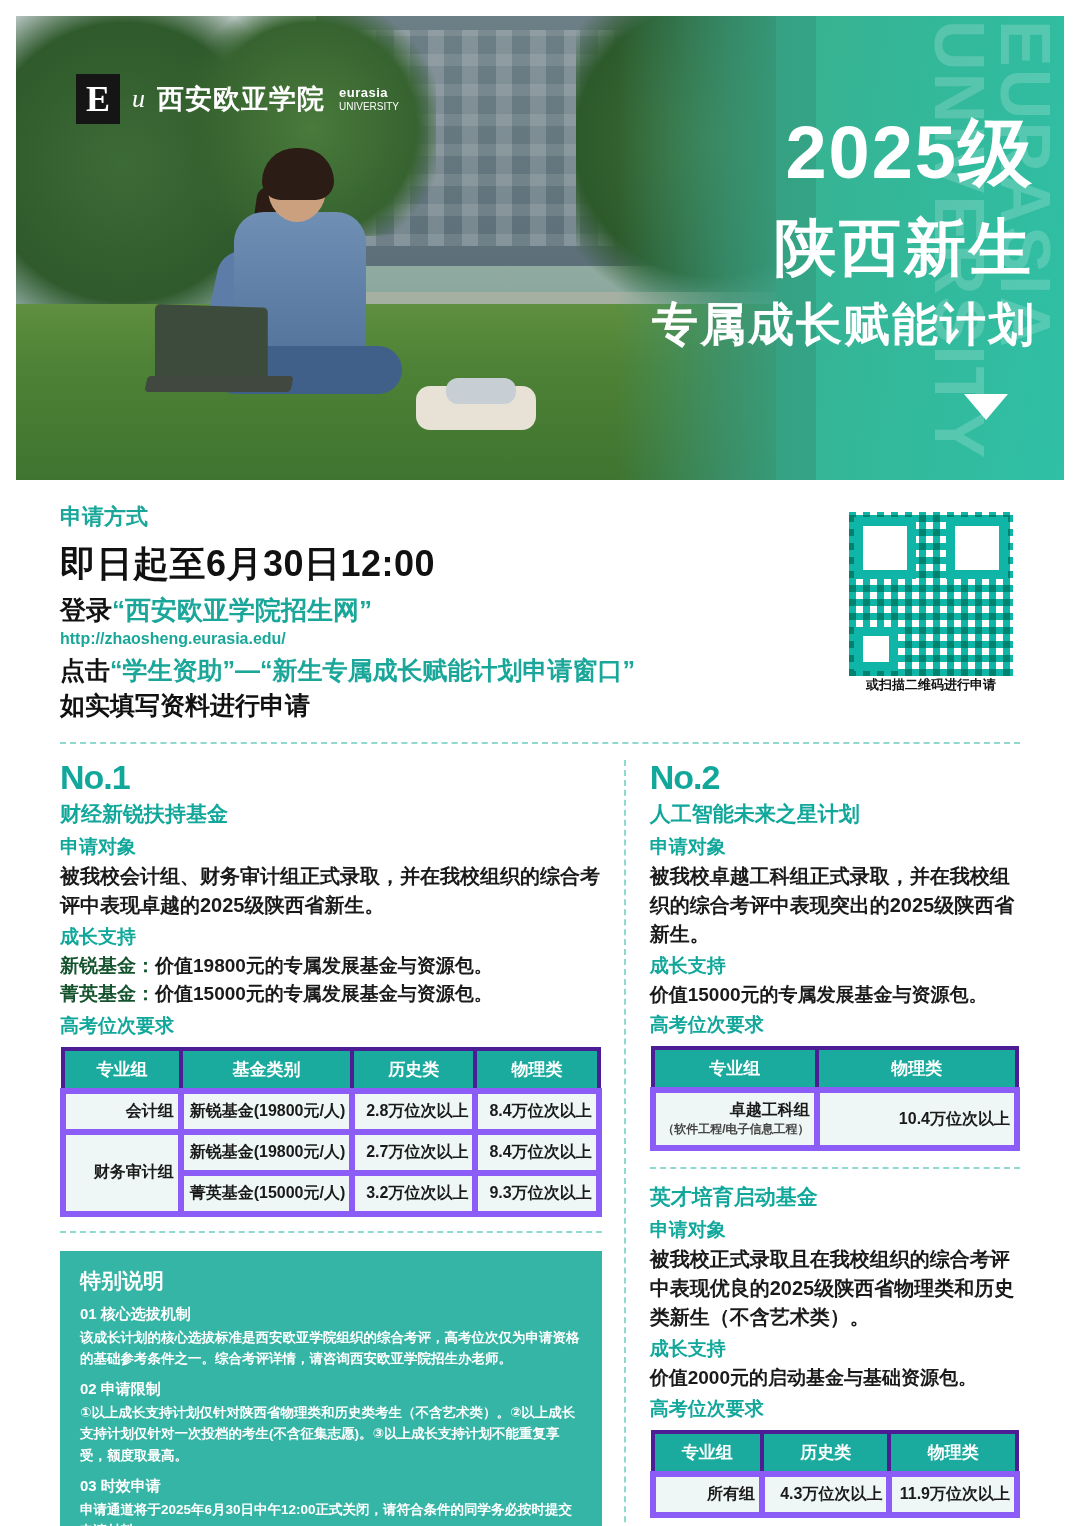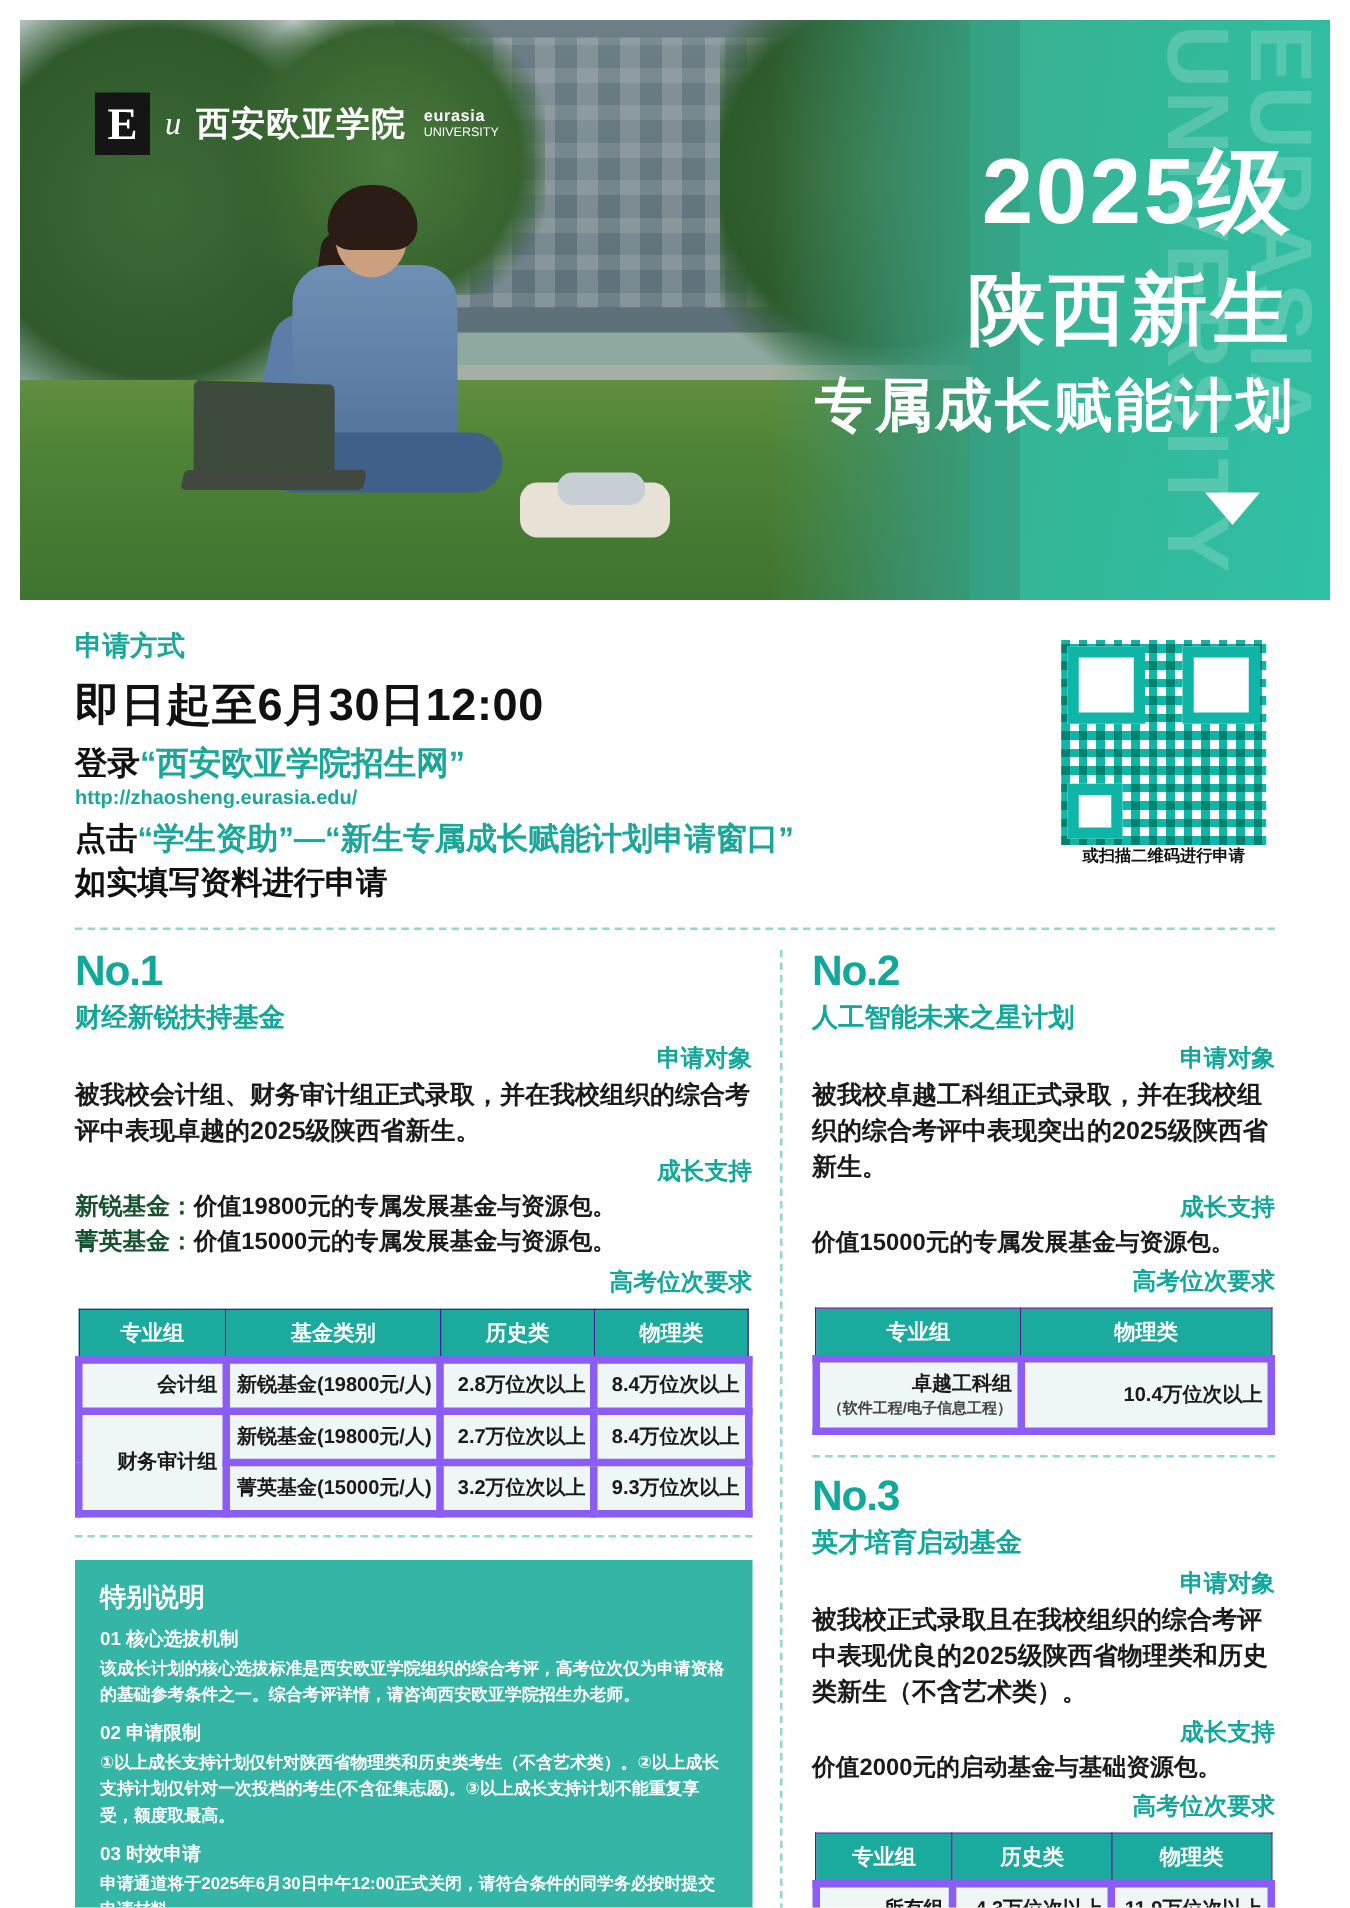--- a/index.html
+++ b/index.html
@@ -165,30 +165,30 @@
   }
 
   
   .cols { display:flex; margin: 16px 44px 0 44px; }
   .col-l { width: 572px; padding-right: 22px; }
   .col-sep { width:0; border-left:2px dashed #8fd9cf; }
   .col-r { width: 400px; padding-left: 24px; }
 
   .no { font-size:34px; font-weight:800; color:#11a89b; letter-spacing:-1px; line-height:1.05; }
   .prog { font-size:21px; font-weight:800; color:#11a89b; margin:4px 0 6px; }
-  .sub { font-size:19px; font-weight:800; color:#11a89b; margin:4px 0 2px;text-align:right;}
+  .sub { font-size:19px; font-weight:800; color:#11a89b; margin:4px 0 2px;}
   .p { font-size:20px; font-weight:700; color:#1a1a1a; line-height:1.45; }
   .p.small { font-size:19px; }
   .fund-line { font-size:19px; font-weight:700; color:#1a1a1a; line-height:1.5;}
   .fund-line b { color:#14532d; font-weight:800;}
 
   table { border-collapse: collapse; width:100%; margin-top:8px; }
   th {
     background:#1aab9e; color:#fff; font-size:17px; font-weight:800;
-    padding:7px 2px; text-align:center; border:1px solid #4c1d95;
+    padding:7px 2px; text-align:center; border:4px solid #4c1d95;
   }
   td {
     background:#eef7f5; color:#1a1a1a; font-size:16px; font-weight:600;
     padding:7px 4px; text-align:right; border:6px solid #8b5cf6;
   }
   td .tiny { display:block; font-size:12px; color:#444; }
 
   
   .note {
     margin-top:18px;
@@ -369,21 +369,20 @@
             </td>
             <td>10.4万位次以上</td>
           </tr>
         </tbody>
           </table>
       </div>
 
       <div class="dash-sep"></div>
 
       <div>
-        <div class="no">No.3</div>
         <div class="prog">英才培育启动基金</div>
         <div class="sub">申请对象</div>
         <div class="p">被我校正式录取且在我校组织的综合考评中表现优良的2025级陕西省物理类和历史类新生（不含艺术类）。</div>
         <div class="sub">成长支持</div>
         <div class="p small">价值2000元的启动基金与基础资源包。</div>
         <div class="sub">高考位次要求</div>
         <table>
           <tbody>
               <tr>
             <th style="width:30%">专业组</th>

